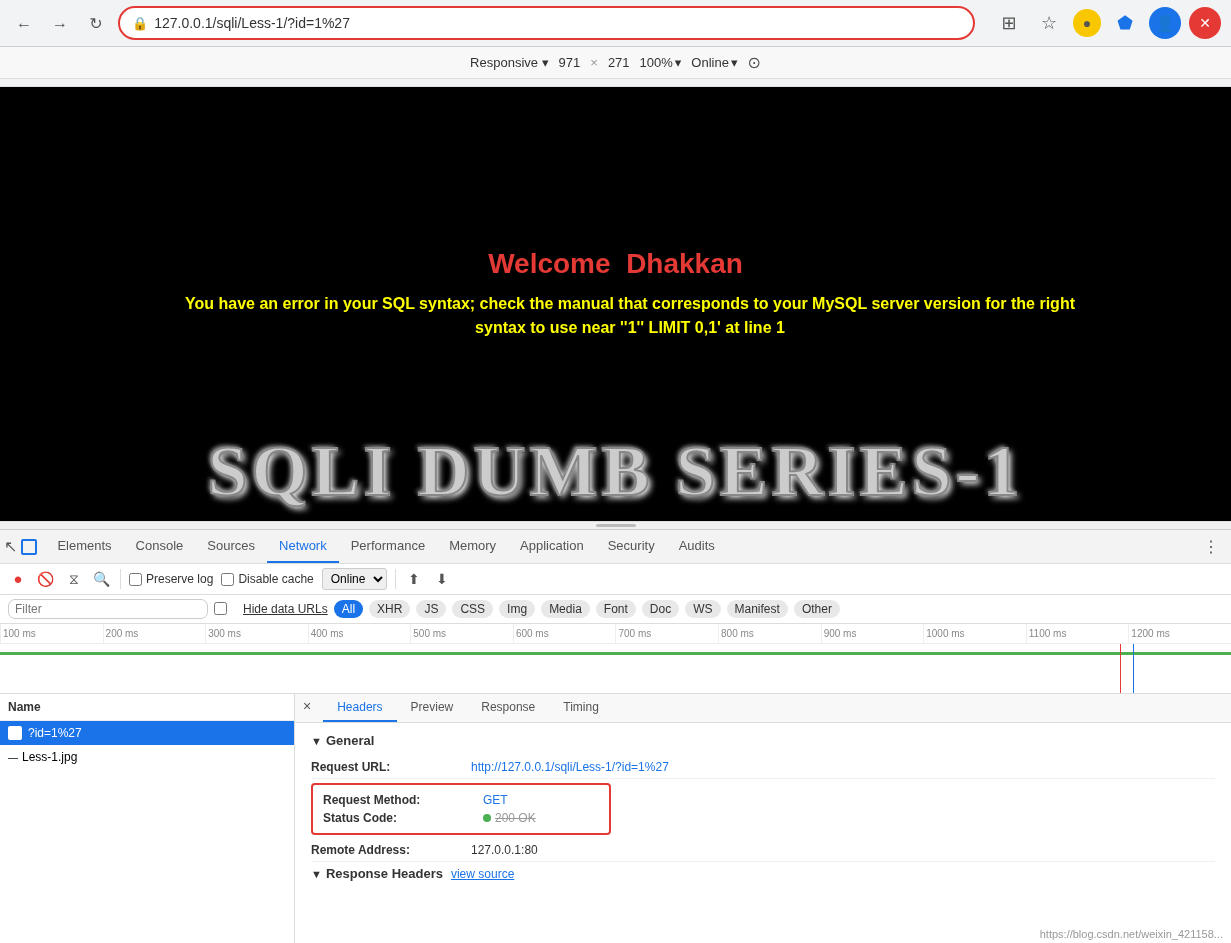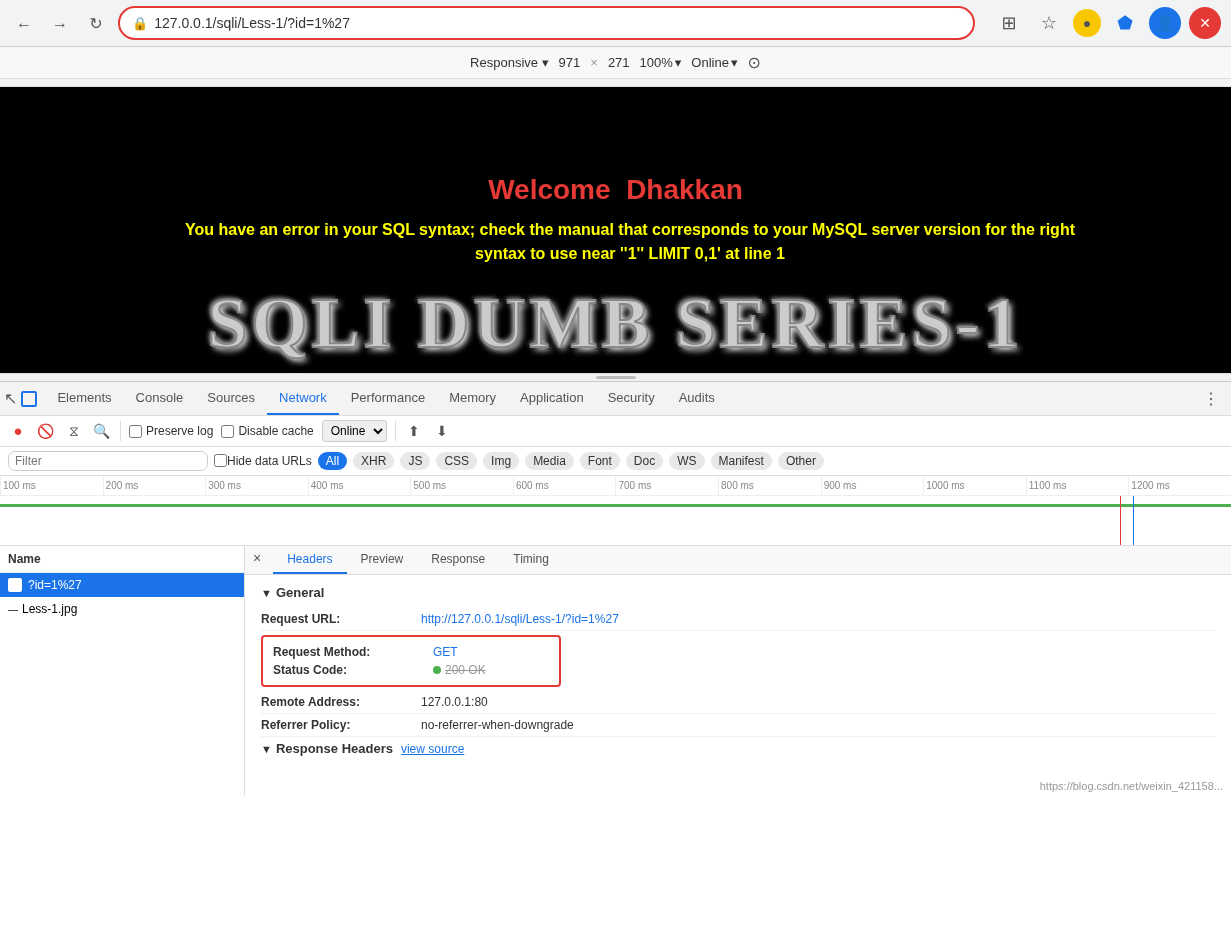--- a/index.html
+++ b/index.html
@@ -21,21 +21,21 @@
     .responsive-dropdown { display: flex; align-items: center; gap: 4px; cursor: pointer; }
     .resp-separator { color: #999; }
     .resp-percent { display: flex; align-items: flex-start; gap: 2px; cursor: pointer; }
     .resp-online { display: flex; align-items: center; gap: 2px; cursor: pointer; }
     .rotate-icon { cursor: pointer; font-size: 16px; color: #555; }
 
     
     .bookmark-bar { height: 8px; background: #f1f3f4; border-bottom: 1px solid #e0e0e0; }
 
     
-    .page-content { background: #000; height: 286px; display: flex; flex-direction: column; align-items: center; justify-content: center; overflow: hidden; position: relative; }
+    .page-content { background: #000; height: 434px; display: flex; flex-direction: column; align-items: center; justify-content: center; overflow: hidden; position: relative; }
     .page-welcome { font-size: 28px; font-weight: bold; color: #fff; margin-bottom: 12px; }
     .page-welcome span { color: #e53935; }
     .page-error { color: #ffff00; font-size: 16px; font-weight: bold; text-align: center; max-width: 900px; line-height: 1.5; margin-bottom: 20px; margin-left: 29px; }
     .page-title-img { position: absolute; bottom: 0; left: 0; right: 0; height: 100px; display: flex; align-items: center; justify-content: center; overflow: hidden; }
     .sqli-text { font-size: 72px; font-weight: 900; color: #ccc; text-shadow: 3px 3px 6px #fff, -2px -2px 4px #999; letter-spacing: 4px; font-family: 'Georgia', serif; -webkit-text-stroke: 2px #888; }
 
     
     .devtools-handle { height: 8px; background: #f0f0f0; display: flex; align-items: center; justify-content: center; cursor: row-resize; border-top: 1px solid #ddd; }
     .devtools-handle-bar { width: 40px; height: 3px; background: #bbb; border-radius: 2px; }
 
@@ -57,36 +57,36 @@
     .checkbox-label { display: flex; align-items: center; gap: 4px; font-size: 12px; color: #333; cursor: pointer; }
     .online-select { font-size: 12px; padding: 2px 4px; border: 1px solid #ccc; border-radius: 3px; cursor: pointer; }
     .toolbar-separator { width: 1px; height: 20px; background: #ddd; }
     .upload-btn, .download-btn { color: #555; font-size: 14px; cursor: pointer; }
 
     
     .filter-bar { display: flex; align-items: center; padding: 4px 8px; border-bottom: 1px solid #ddd; gap: 6px; background: #fff; }
     .filter-input { flex: 1; max-width: 200px; padding: 2px 6px; border: 1px solid #ccc; border-radius: 7px; font-size: 12px; }
     .filter-tag { padding: 2px 8px; font-size: 12px; border-radius: 10px; cursor: pointer; border: none; background: #e8e8e8; color: #333; }
     .filter-tag.active { background: #1a73e8; color: #fff; }
-    .hide-data-label { display: flex; align-items: flex-start; gap: 0; font-size: 12px; color: #333; }
+    .hide-data-label { display: flex; align-items: flex-start; gap: 16px; font-size: 12px; color: #333; text-decoration: underline; }
 
     
     .timeline { border-bottom: 1px solid #ddd; background: #fff; position: relative; height: 70px; overflow: hidden; }
     .timeline-ruler { display: flex; padding: 0 0 0 0; border-bottom: 1px solid #eee; height: 20px; }
     .timeline-tick { flex: 1; font-size: 10px; color: #888; padding-left: 2px; border-left: 1px solid #eee; line-height: 20px; }
     .timeline-bar-area { position: relative; height: 50px; }
     .timeline-green-bar { position: absolute; top: 8px; left: 0; right: 0; height: 3px; background: #4caf50; }
     .timeline-blue-line { position: absolute; top: 0; bottom: 0; width: 1px; background: #1a73e8; left: 92%; }
     .timeline-red-line { position: absolute; top: 0; bottom: 0; width: 1px; background: #e53935; left: 91.5%; }
 
     
     .network-main { display: flex; height: 250px; }
 
     
-    .file-list-panel { width: 245px; border-right: 1px solid #ddd; overflow-y: auto; flex-shrink: 0; }
+    .file-list-panel { width: 295px; border-right: 1px solid #ddd; overflow-y: auto; flex-shrink: 0; }
     .file-list-header { display: flex; align-items: center; padding: 6px 8px; border-bottom: 1px solid #eee; font-size: 12px; font-weight: bold; color: #333; }
     .file-item { display: flex; align-items: center; padding: 5px 8px; cursor: pointer; font-size: 12px; }
     .file-item.selected { background: #1a73e8; color: #fff; }
     .file-item-icon { width: 14px; height: 14px; border: 2px solid; border-radius: 2px; margin-right: 6px; flex-shrink: 0; }
     .file-item.selected .file-item-icon { border-color: #fff; background: #fff; }
     .file-item-name { font-size: 12px; }
     .file-folder { display: flex; align-items: center; padding: 5px 8px; cursor: pointer; font-size: 12px; }
     .folder-arrow { margin-right: 4px; font-size: 10px; }
 
     
@@ -302,24 +302,20 @@
             <span style="display:inline-flex;align-items:center;">
               <span class="status-dot"></span>
               <span class="detail-value strikethrough">200 OK</span>
             </span>
           </div>
         </div>
         <div class="detail-row">
           <span class="detail-key">Remote Address:</span>
           <span class="detail-value">127.0.0.1:80</span>
         </div>
-        <div class="detail-row">
-          <span class="detail-key">Referrer Policy:</span>
-          <span class="detail-value">no-referrer-when-downgrade</span>
-        </div>
         <div class="response-headers-row">
           <span class="section-title" style="margin-bottom:0;">
             <span class="section-arrow">▼</span>
             <span>Response Headers</span>
           </span>
           <span class="view-source-link">view source</span>
         </div>
       </div>
 
       <div class="watermark">

